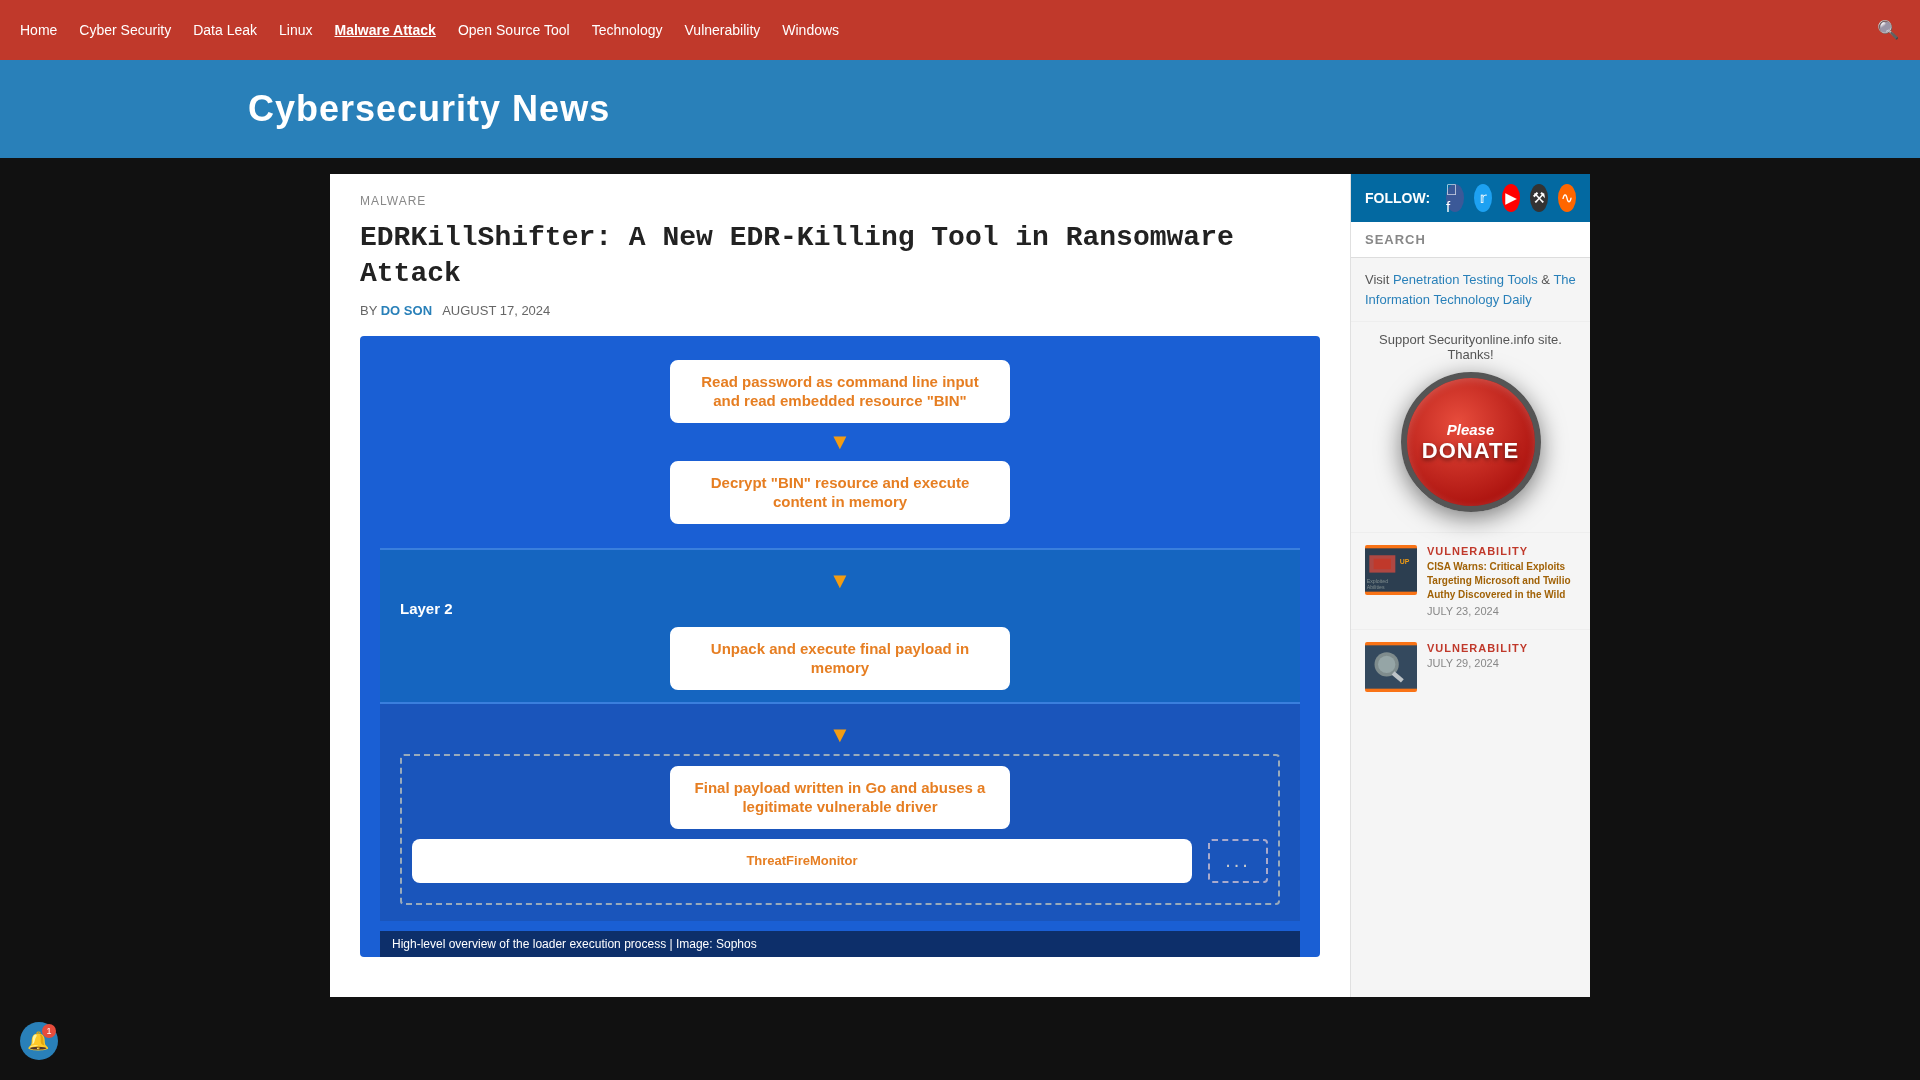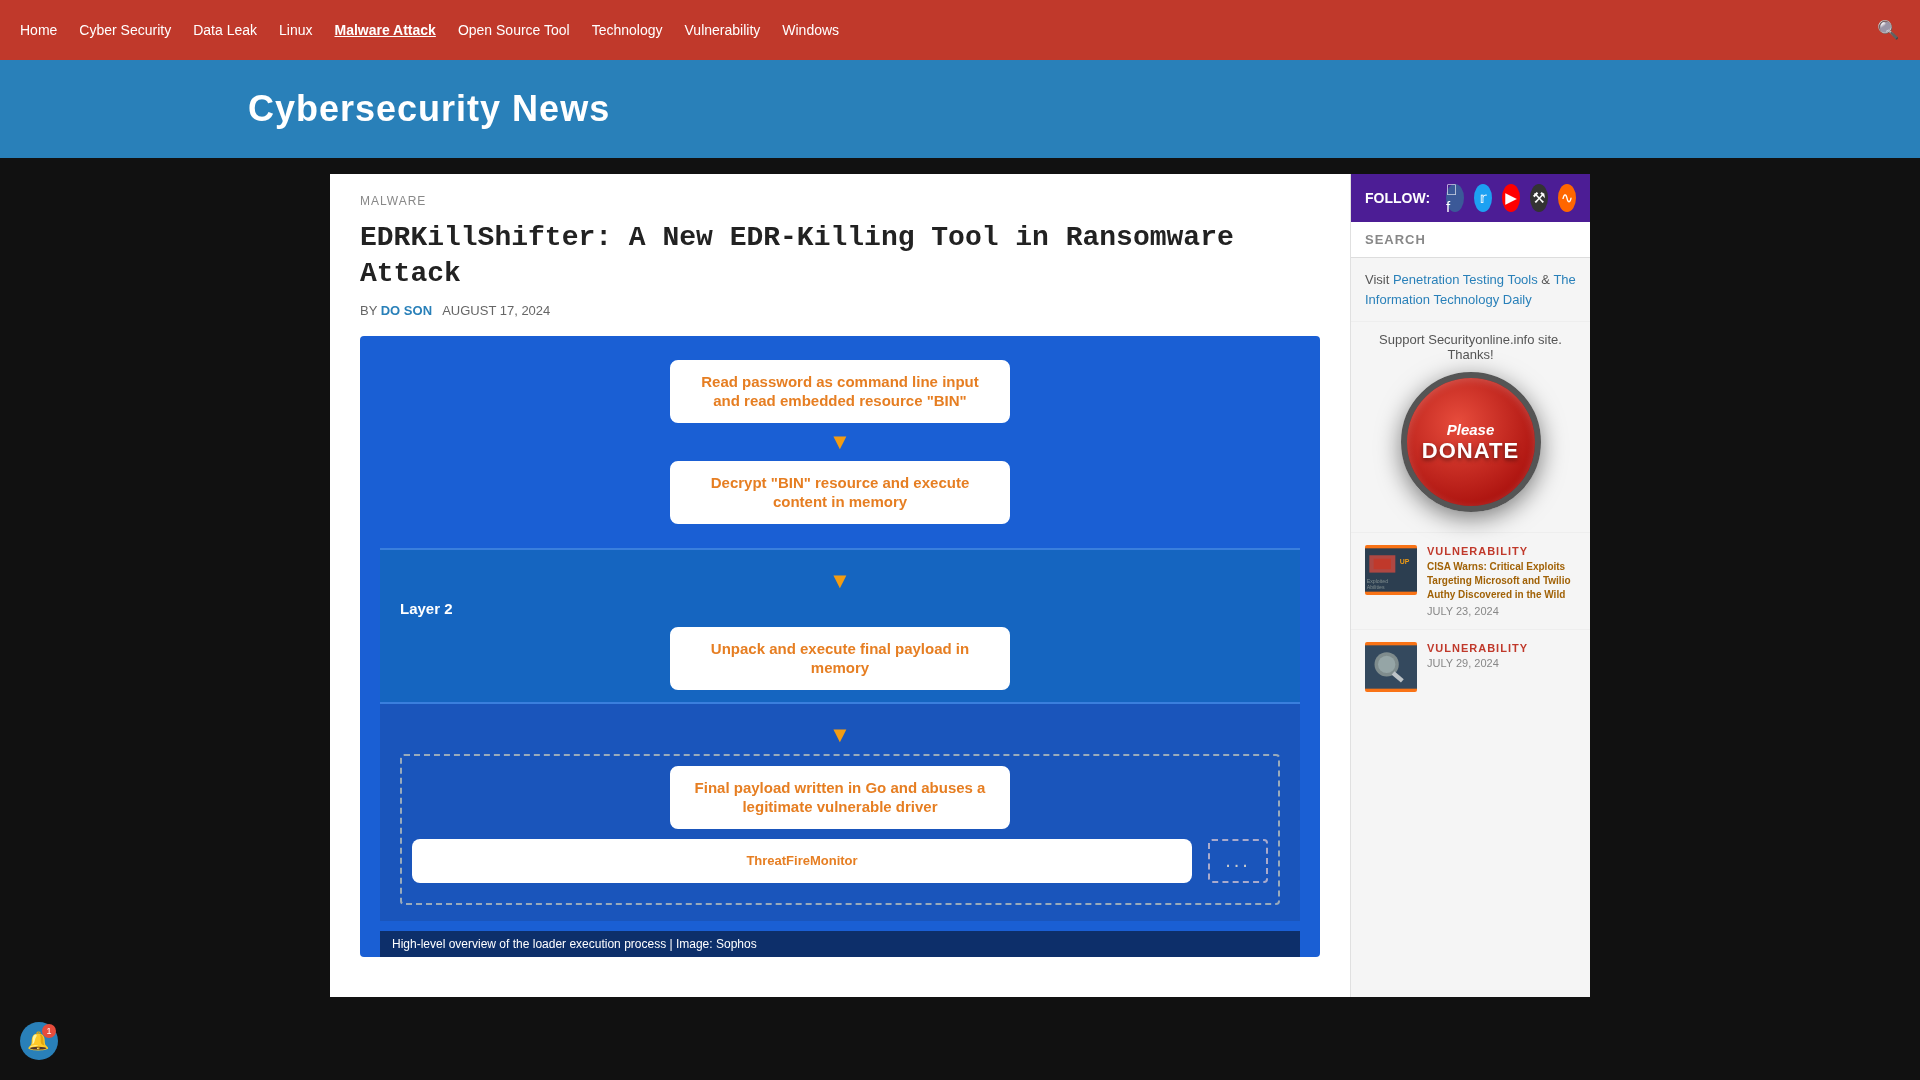--- a/index.html
+++ b/index.html
@@ -188,21 +188,21 @@
     
     #sidebar {
       width: 240px;
       flex-shrink: 0;
       background: #f5f5f5;
       border-left: 1px solid #e0e0e0;
       padding: 0;
     }
 
     .follow-bar {
-      background: #4c1d95;
+      background: #0369a1;
       display: flex;
       align-items: center;
       padding: 10px 14px;
       gap: 10px;
     }
     .follow-bar .follow-label {
       color: #fff;
       font-weight: bold;
       font-size: 14px;
       margin-right: 6px;

